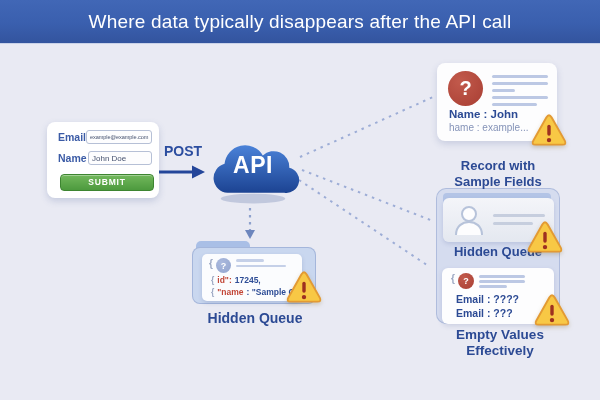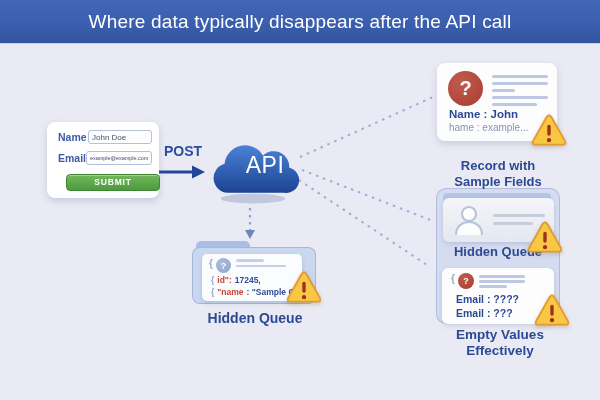--- a/index.html
+++ b/index.html
@@ -21,35 +21,35 @@
   
   .form-card { position:absolute; left:47px; top:122px; width:112px; height:76px;
     background:#ffffff; border-radius:8px; box-shadow:0 3px 7px rgba(70,90,150,.22);
     padding:8px 7px 0 11px; z-index:2; }
   .form-row { display:flex; align-items:center; margin-bottom:7px; }
   .form-row label { color:#3b5ba6; font-weight:bold; font-size:10.5px; width:30px; }
   .input { background:#fdfdfe; border:1px solid #b6c0d6; border-radius:3px;
     height:14px; flex:1; display:flex; align-items:center; padding:0 3px;
     color:#46526f; font-size:8px; }
   .input.small span { font-size:5.6px; letter-spacing:-.1px; }
-  .submit { display:block; width:94px; height:17px; margin-left:8px; margin-top:9px;
+  .submit { display:block; width:94px; height:17px; margin-left:2px; margin-top:9px;
     background:linear-gradient(180deg,#72b85c,#4d9a3e); border:1px solid #3d8531;
     border-radius:4px; color:#fff; font-weight:bold; font-size:8.5px;
     letter-spacing:.8px; text-align:center; line-height:15px; cursor:pointer;
     box-shadow:inset 0 1px 0 rgba(255,255,255,.35); font-family:inherit; }
 
   
   .post-label { position:absolute; left:161px; top:143px; width:44px; text-align:center;
     color:#2b4d9f; font-weight:bold; font-size:14px; z-index:2; }
 
   
   .cloud { position:absolute; left:204px; top:130px; width:98px; height:76px; z-index:2; }
   .cloud svg { position:absolute; inset:0; }
-  .cloud .api-text { position:absolute; left:12px; top:22px; width:98px; text-align:center;
-    color:#ffffff; font-weight:normal; font-size:23px; letter-spacing:.5px; }
+  .cloud .api-text { position:absolute; left:0; top:22px; width:98px; text-align:center;
+    color:#ffffff; font-weight:bold; font-size:23px; letter-spacing:.5px; }
 
   
   .placeholder-line { background:#bcc8e4; border-radius:2px; height:3px; }
   .caption { position:absolute; color:#2c4a94; font-weight:bold; text-align:center;
     line-height:1.2; z-index:3; }
 
   
   .mf-card { position:absolute; left:437px; top:63px; width:120px; height:78px;
     background:#fdfdfe; border-radius:8px; box-shadow:0 3px 7px rgba(70,90,150,.2);
     z-index:2; }
@@ -134,29 +134,29 @@
     <line x1="250" y1="208" x2="250" y2="230" stroke="#8ea1cd" stroke-width="2.2" stroke-dasharray="2.5 4.5"></line>
     <polygon points="245,230 255,230 250,239" fill="#6d86bd"></polygon>
 
     <circle cx="151" cy="172" r="5" fill="#d5e2f4" stroke="#2e56a8" stroke-width="2.5"></circle>
     <line x1="159" y1="172" x2="193" y2="172" stroke="#24469a" stroke-width="3"></line>
     <polygon points="192,165.5 205,172 192,178.5" fill="#24469a"></polygon>
   </svg>
 
   <section class="form-card">
     <div class="form-row">
+      <label>Email</label>
+      <div class="input small">
+        <span>example@example.com</span>
+      </div>
+    </div>
+    <div class="form-row">
       <label>Name</label>
       <div class="input">
         <span>John Doe</span>
-      </div>
-    </div>
-    <div class="form-row">
-      <label>Email</label>
-      <div class="input small">
-        <span>example@example.com</span>
       </div>
     </div>
     <button class="submit">SUBMIT</button>
   </section>
 
   <div class="post-label">POST</div>
 
   <div class="cloud">
     <svg viewBox="0 0 100 78">
       <defs>

